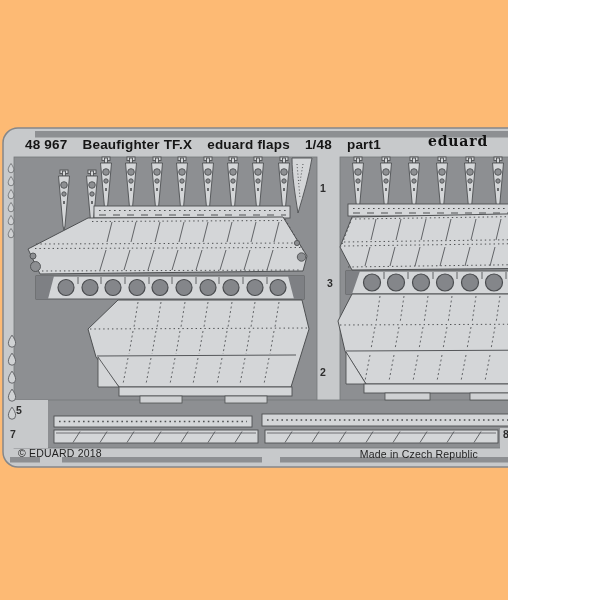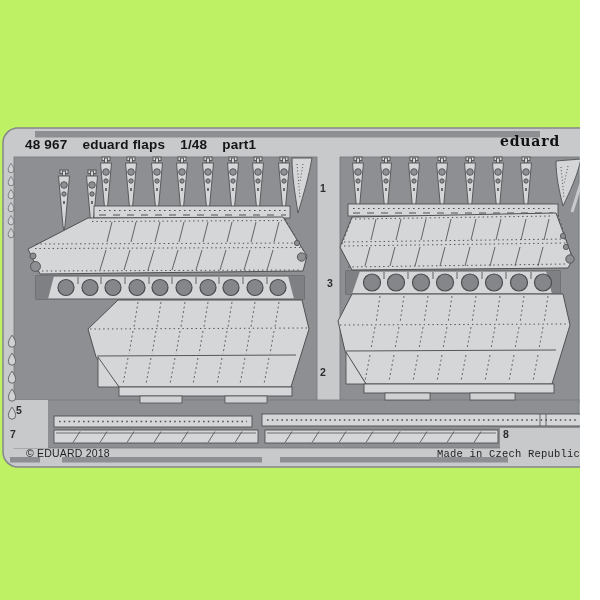--- a/index.html
+++ b/index.html
@@ -1,26 +1,26 @@
 <!DOCTYPE html>
 <html><head>
 <meta charset="utf-8">
 <style>
   html,body{margin:0;padding:0;background:#ffffff;}
-  .stage{position:relative;width:580px;height:600px;background:#bef264;overflow:hidden;
+  .stage{position:relative;width:508px;height:600px;background:#fdba74;overflow:hidden;
          font-family:"Liberation Sans", sans-serif;}
   .stage svg{position:absolute;left:0;top:0;}
   .hdr{position:absolute;left:25px;top:137px;display:flex;column-gap:15px;
        font-weight:bold;font-size:13.5px;letter-spacing:.2px;color:#151515;white-space:nowrap;}
   .brand{position:absolute;right:20px;top:133px;font-family:"DejaVu Serif", serif;
          font-weight:bold;font-size:14px;letter-spacing:.8px;color:#111;}
   .plabel{position:absolute;font-size:10.5px;font-weight:bold;color:#2d2d2d;}
   .foot{position:absolute;font-size:10.5px;color:#1f1f1f;letter-spacing:.2px;}
-  .foot.left{left:18px;top:447px;margin-left:8px;}
-  .foot.right{right:0;top:448px;font-family:Liberation Mono, monospace;}
+  .foot.left{left:18px;top:447px;}
+  .foot.right{right:30px;top:448px;}
 </style>
 </head>
 <body>
 
 <div class="stage">
 
   <svg width="600" height="600" viewBox="0 0 600 600">
     <defs>
 
       <g id="dart" fill="#d4d6d8" stroke="#4e5052" stroke-width="0.9">
@@ -228,20 +228,21 @@
 
     <g>
       <rect x="265" y="430" width="233" height="13" fill="#d4d6d8" stroke="#4e5052" stroke-width="0.9"></rect>
       <path d="M267,433 H496" stroke="#55575a" stroke-width="0.8" fill="none"></path>
       <path d="M292,431.5 l-7,11 M319,431.5 l-7,11 M346,431.5 l-7,11 M373,431.5 l-7,11 M400,431.5 l-7,11 M427,431.5 l-7,11 M454,431.5 l-7,11 M481,431.5 l-7,11" stroke="#55575a" stroke-width="0.9" fill="none"></path>
     </g>
   </svg>
 
   <div class="hdr">
     <span>48 967</span>
+    <span>Beaufighter TF.X</span>
     <span>eduard flaps</span>
     <span>1/48</span>
     <span>part1</span>
   </div>
   <div class="brand">eduard</div>
 
   <div class="plabel" style="left:320px;top:182px">1</div>
   <div class="plabel" style="left:327px;top:277px">3</div>
   <div class="plabel" style="left:320px;top:366px">2</div>
   <div class="plabel" style="left:584px;top:166px">4</div>

